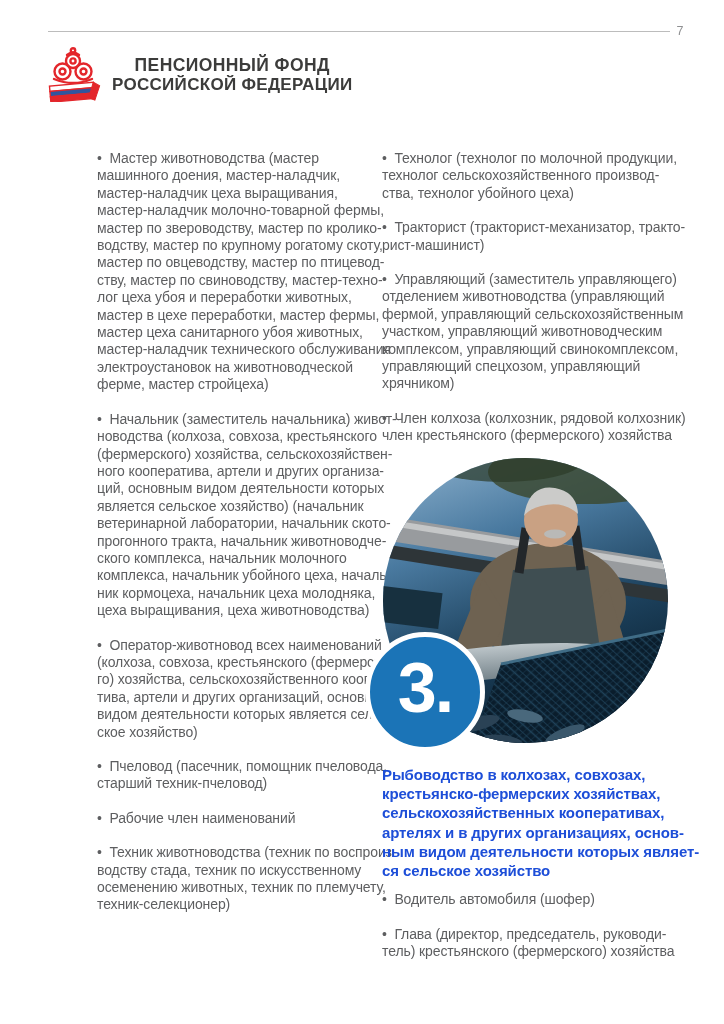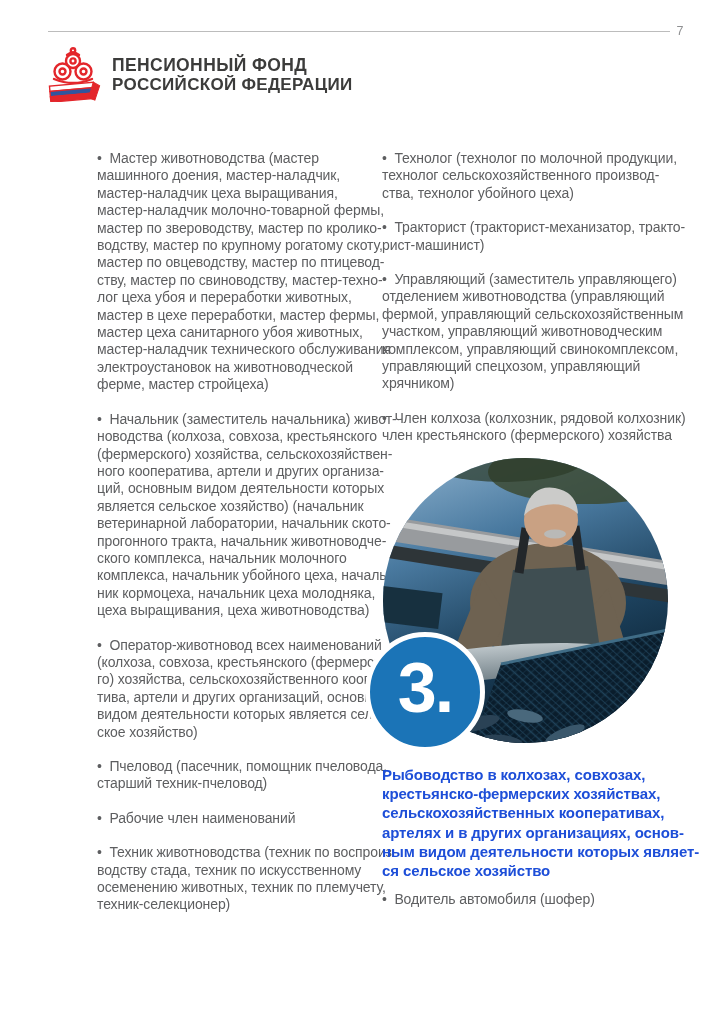--- a/index.html
+++ b/index.html
@@ -3,21 +3,21 @@
 <meta charset="utf-8">
 <style>
   html,body{margin:0;padding:0;background:#ffffff;}
   .page{position:relative;width:724px;height:1024px;background:#ffffff;overflow:hidden;
         font-family:"Liberation Sans",sans-serif;}
 
   
   .top-rule{position:absolute;left:48px;top:31px;width:622px;height:1px;background:#bcbcbc;}
   .page-num{position:absolute;left:671px;top:24px;width:18px;text-align:center;
             font-size:12.5px;color:#8f9092;}
-  .brand{position:absolute;left:44px;top:44px;display:flex;align-items:flex-start;}
+  .brand{position:absolute;left:44px;top:44px;display:flex;align-items:flex-start;text-align:center;}
   .emblem{width:58px;height:56px;margin-top:2px;}
   .brand-text{margin-left:10px;margin-top:12px;color:#3c3c3b;}
   .brand-title{font-size:17.5px;font-weight:bold;letter-spacing:.4px;line-height:19px;}
   .brand-sub{font-size:17px;font-weight:bold;letter-spacing:.3px;line-height:15px;margin-top:2px;}
 
   
   .col{position:absolute;top:150px;width:296px;font-size:14px;line-height:17.4px;
        color:#5d5e60;letter-spacing:-0.1px;}
   .col-left{left:97px;}
   .col-right{left:382px;}
@@ -201,15 +201,17 @@
     </figure>
 
     <h2 class="lead">Рыбоводство в колхозах, совхозах,
 крестьянско-фермерских хозяйствах,
 сельскохозяйственных кооперативах,
 артелях и в других организациях, основ-
 ным видом деятельности которых являет-
 ся сельское хозяйство</h2>
 
     <p>•  Водитель автомобиля (шофер)</p>
+    <p>•  Глава (директор, председатель, руководи-
+тель) крестьянского (фермерского) хозяйства</p>
   </main>
 
 </div>
 
 </body></html>

